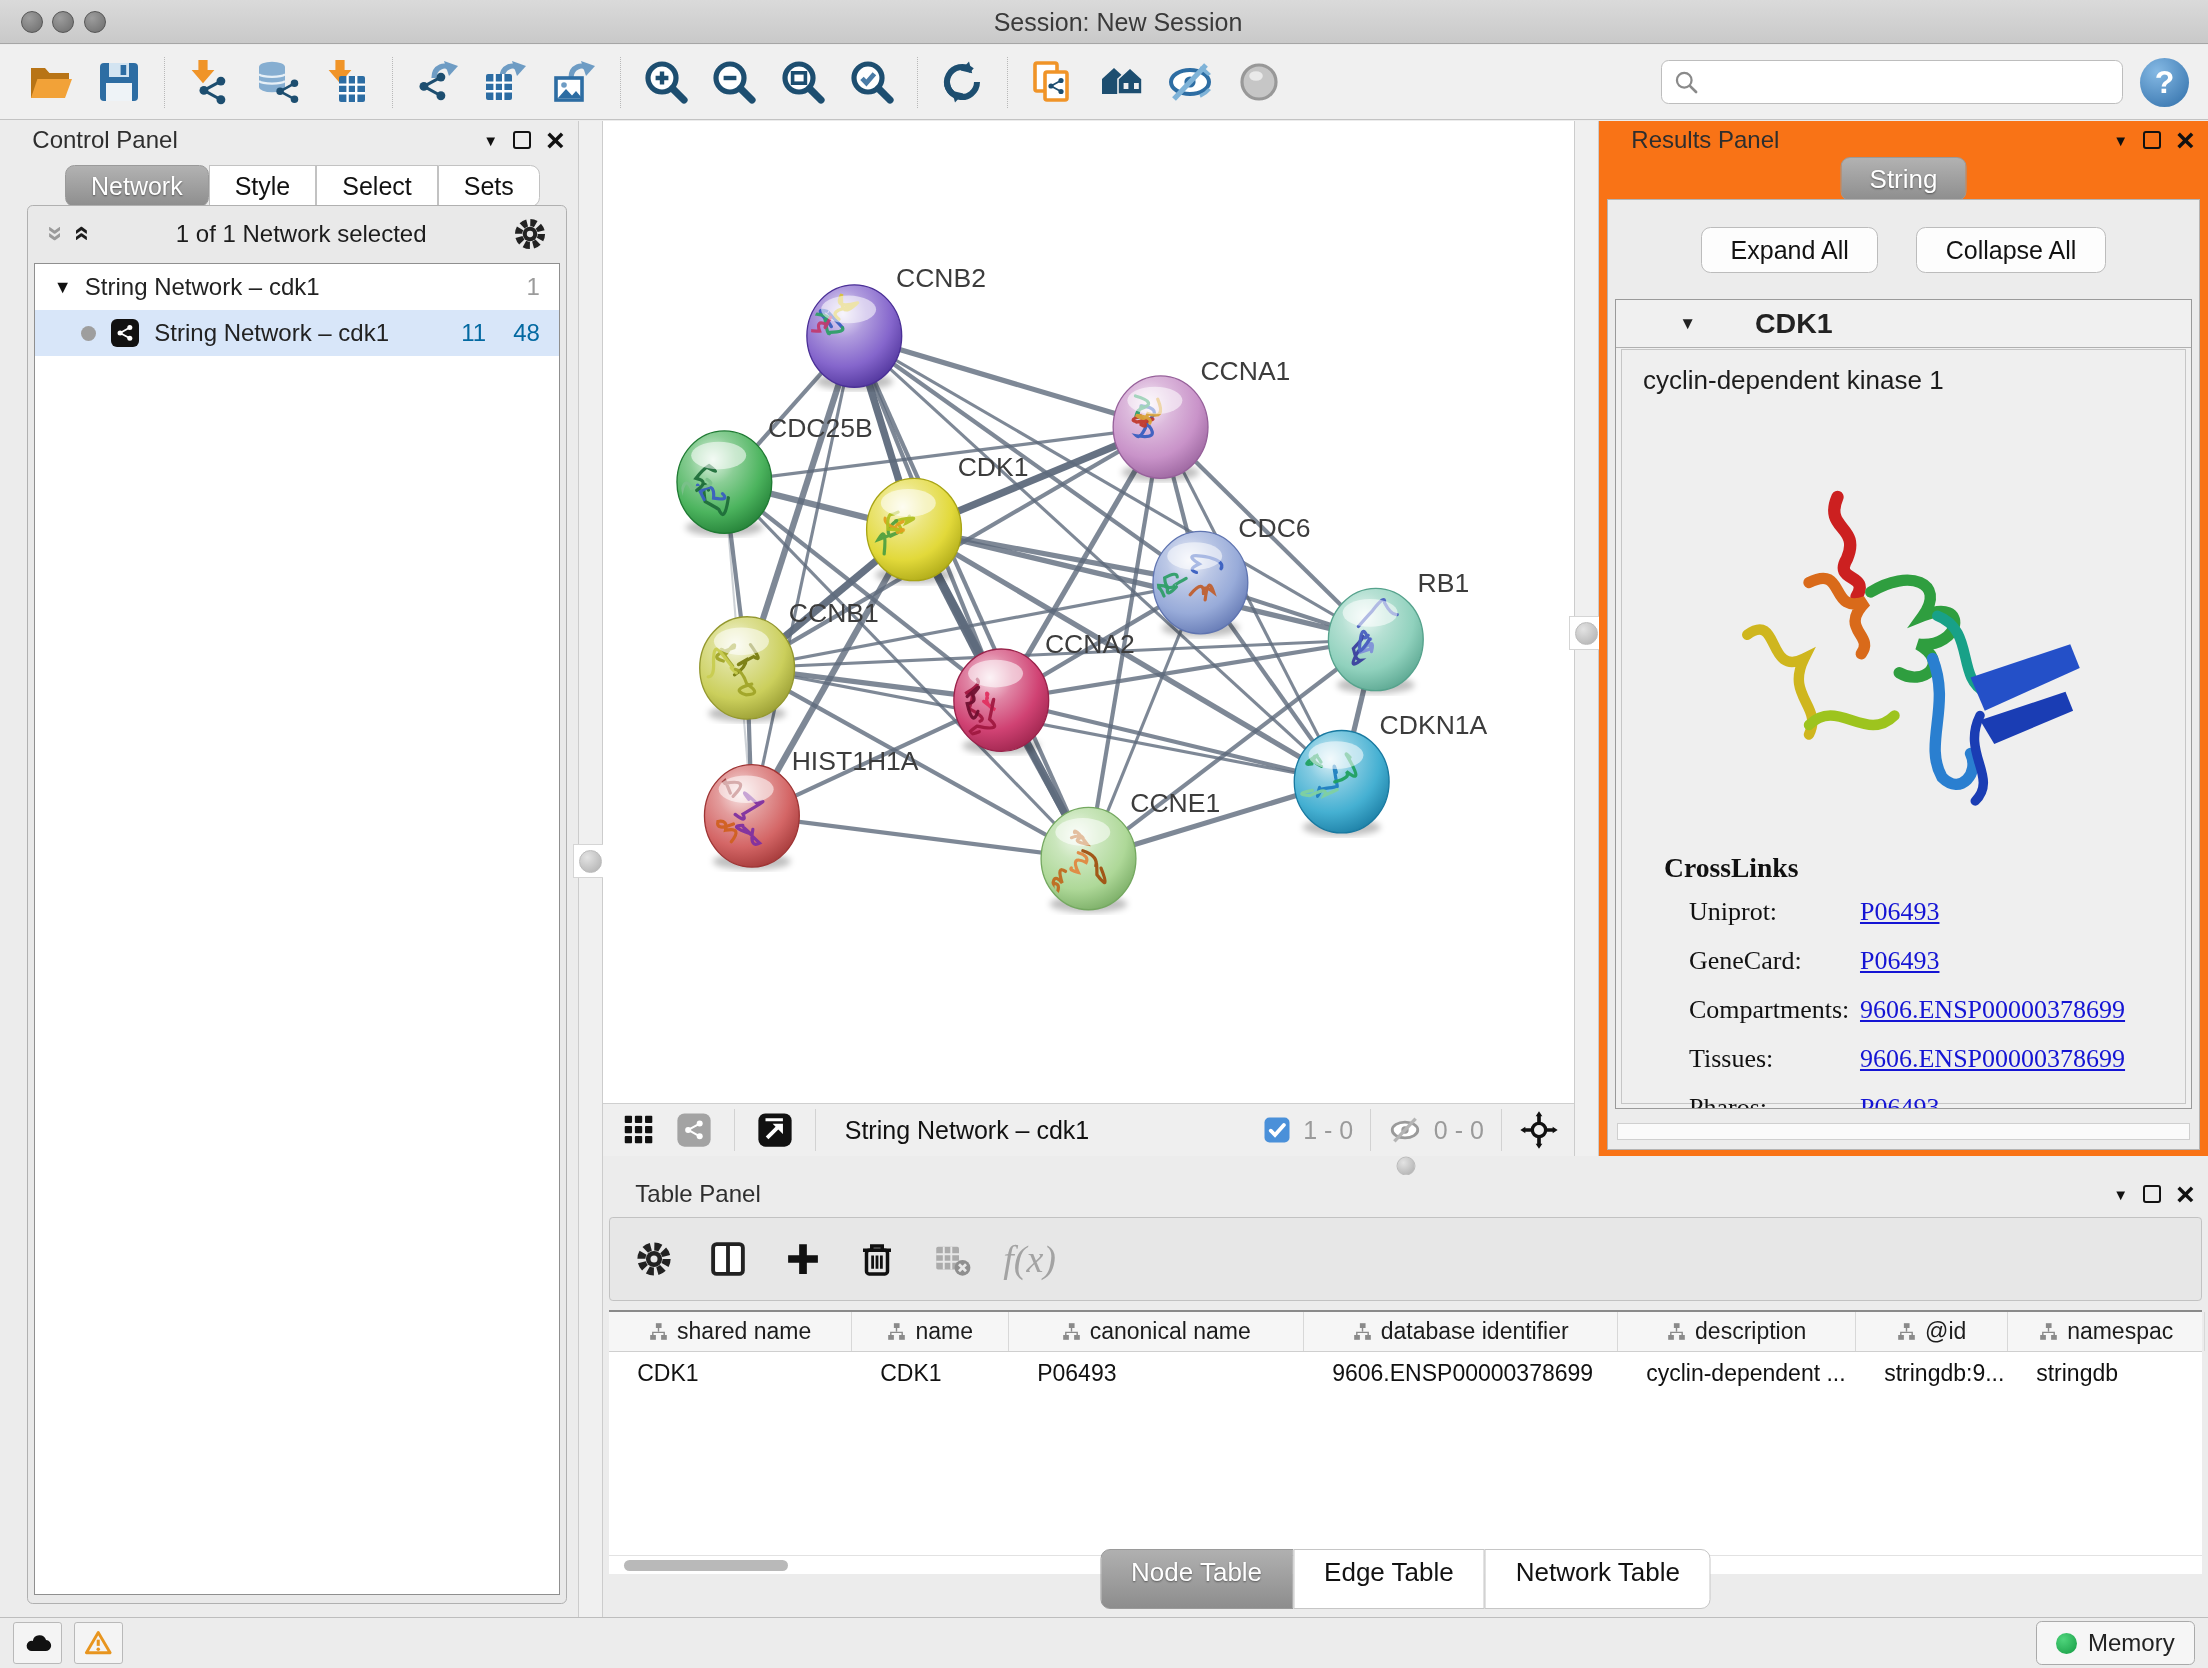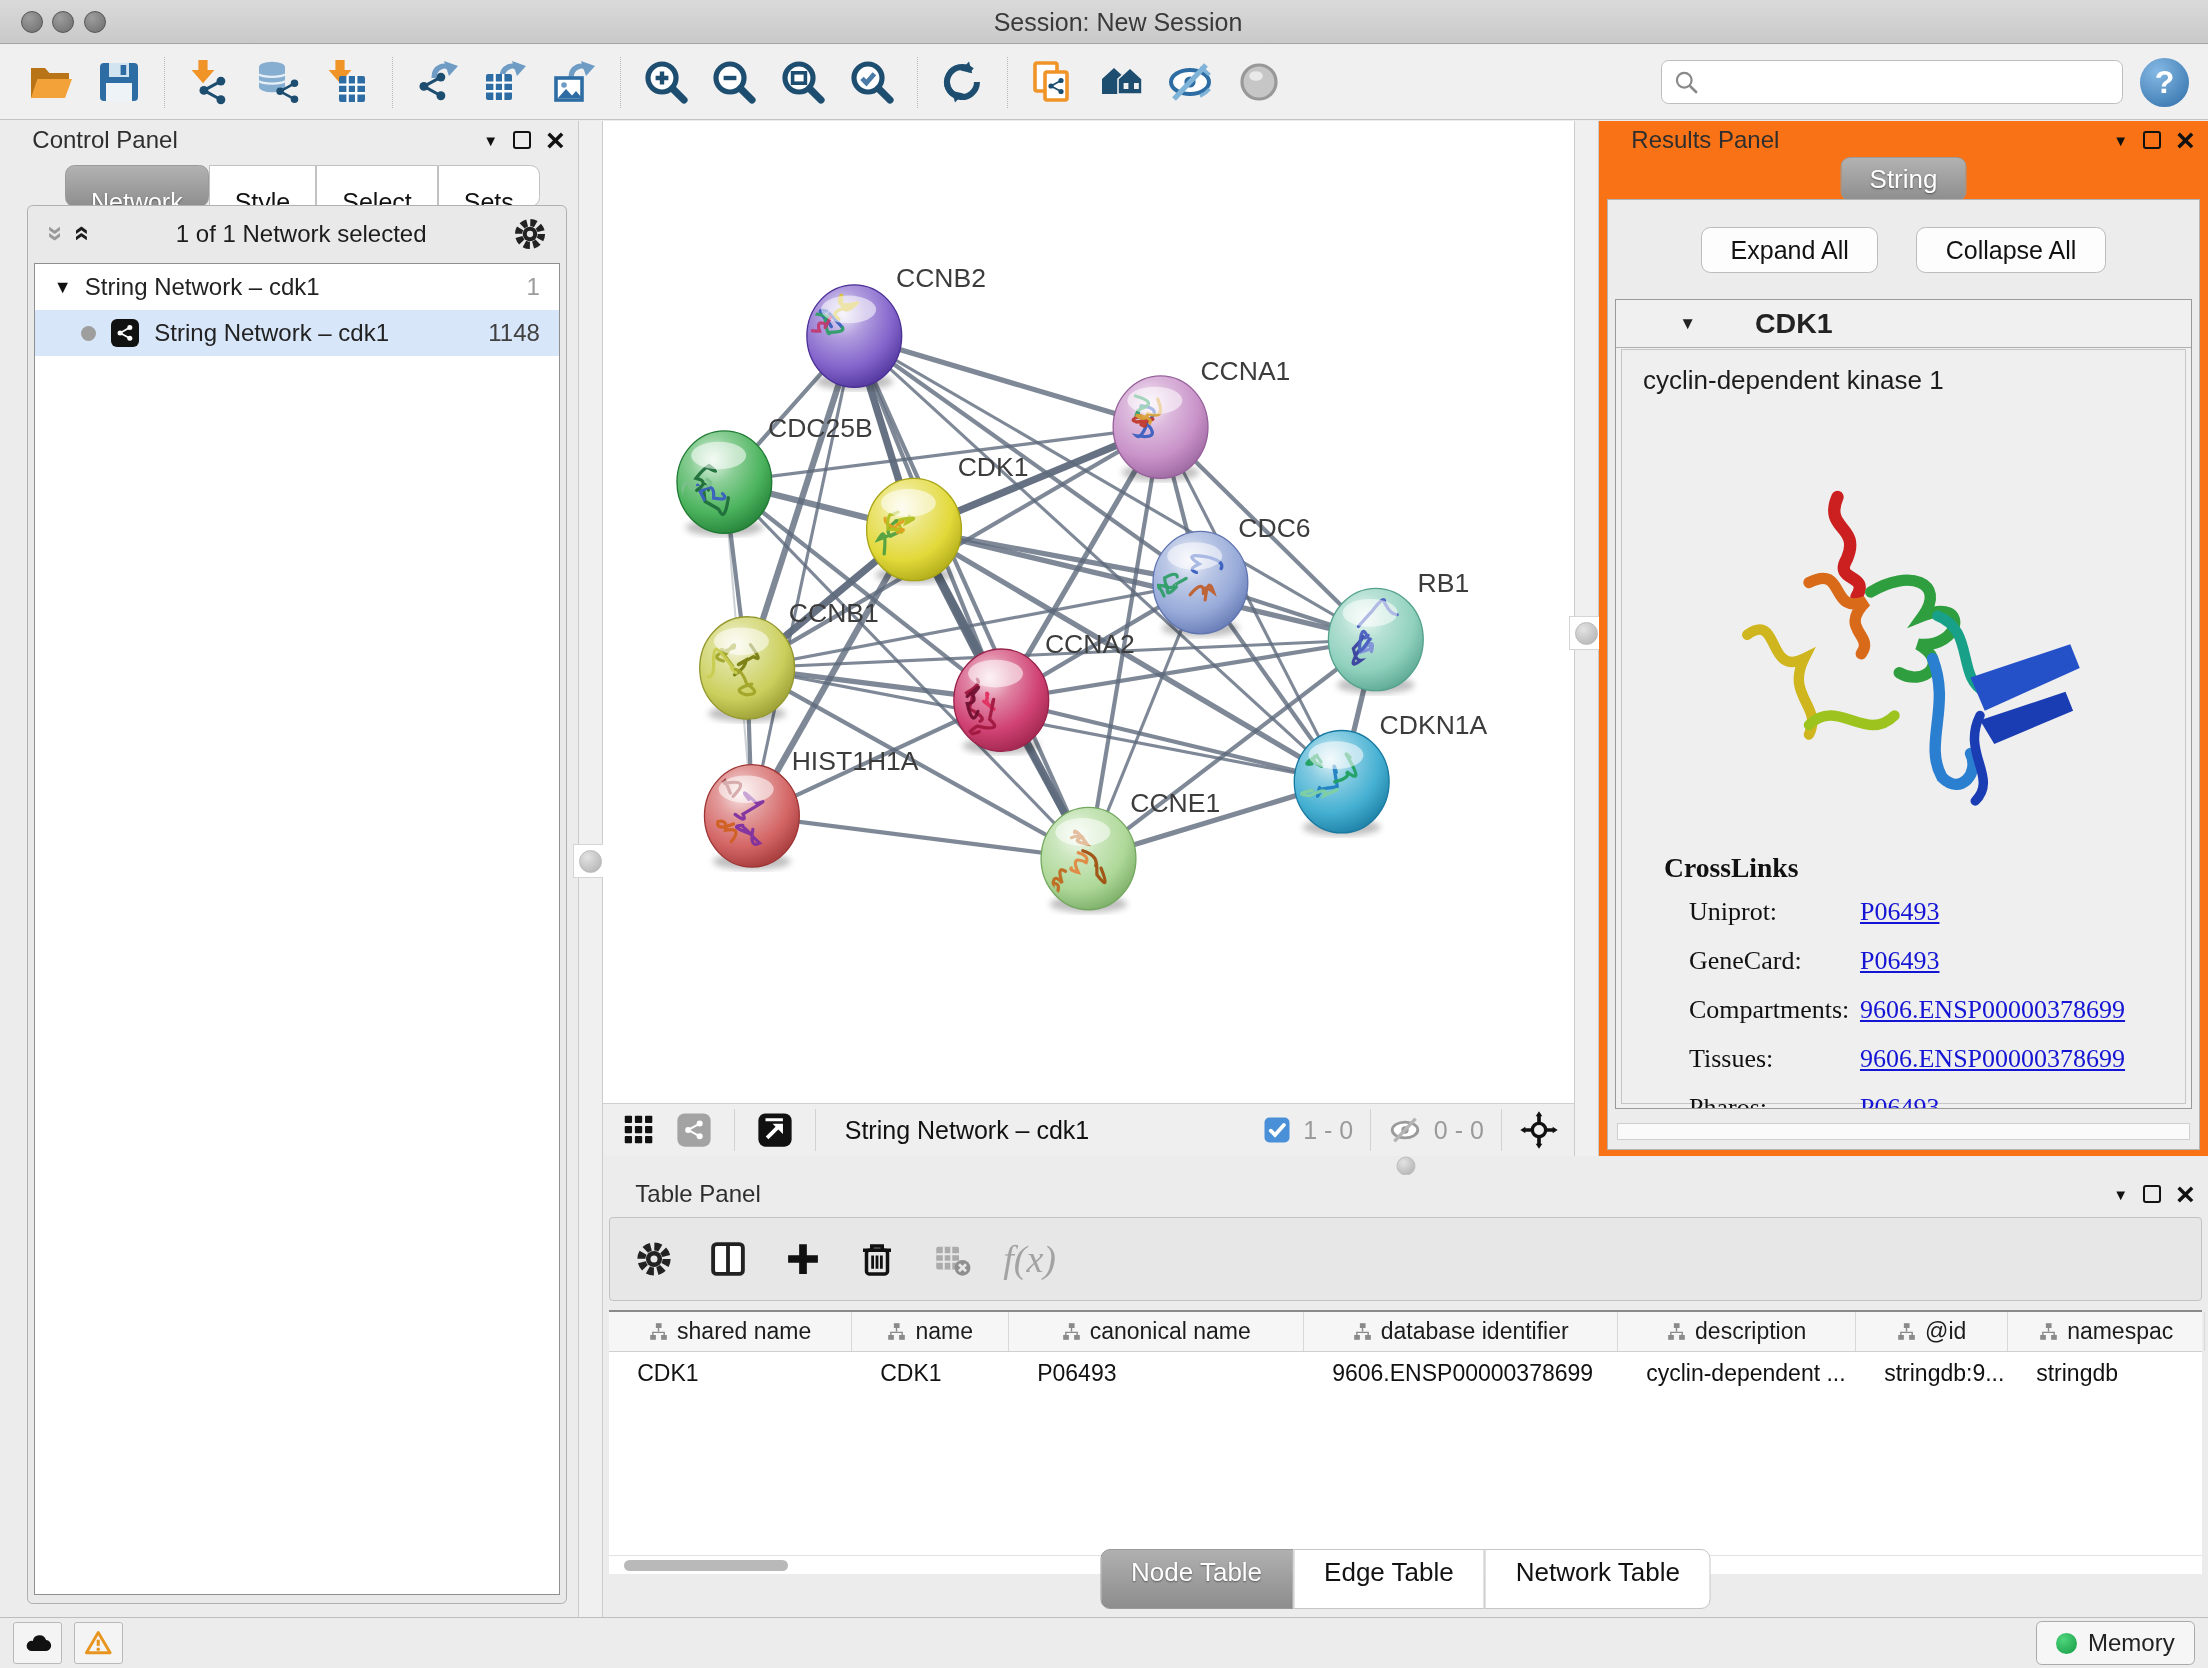--- a/index.html
+++ b/index.html
@@ -37,40 +37,40 @@
   .panel-head { height:38px; display:flex; align-items:center; padding:0 13.3px; }
   .panel-title { font-size:24px; color:#2e2e2e;margin-left:19px; }
   .win-ctrls { margin-left:auto; display:flex; align-items:center; gap:15px; }
   .wc-collapse { font-size:15px; color:#111; }
   .wc-float { width:18px; height:18px; border:2.4px solid #111; border-radius:2.9px; }
   .wc-close { font-size:32px; font-weight:bold; color:#111; line-height:19px; }
 
   
   .control-panel { width:578px; position:relative; flex:none; }
   .cp-tabs { position:absolute; top:44px; left:65px; display:flex; }
-  .tab { height:42px; padding:16px 25px; background:#fff; border:1px solid #c2c2c2;
+  .tab { height:42px; padding:0 25px; background:#fff; border:1px solid #c2c2c2;
     font-size:25px; line-height:40px; color:#111; }
   .tab.last { border-radius:0 9.5px 9.5px 0; }
   .tab.active { background:linear-gradient(#b2b2b2,#8e8e8e); color:#fff; border-radius:9.5px;
     text-shadow:0 1px 1.9px rgba(0,0,0,.45); border-color:#9a9a9a; }
   .cp-box { position:absolute; top:84px; left:27px; right:11.4px; bottom:13.3px;
     background:#e9e9e9; border:1px solid #b0b0b0; border-radius:5.7px; }
   .cp-selector { height:55px; display:flex; align-items:center; padding:0 17px; gap:15px; }
   .chev { font-size:28.5px; font-weight:bold; display:inline-block; }
   .chev.down { transform:rotate(-90deg); color:#9a9a9a; }
   .chev.up { transform:rotate(90deg); color:#1c1c1c; }
   .cp-sel-text { flex:1; text-align:center; font-size:24px; color:#1c1c1c; }
   .cp-list { position:absolute; top:57px; left:5.7px; right:5.7px; bottom:7.6px; background:#fff;
     border:1px solid #8f8f8f; }
   .tree-row { height:46px; display:flex; align-items:center; font-size:24px; padding:0 19px; gap:13.3px; }
   .tree-row .count { margin-left:auto; color:#9b9b9b; }
   .tree-row.child { background:#d8e6f9; padding-left:46px; }
   .tree-dot { width:15px; height:15px; border-radius:50%; background:#9e9e9e; flex:none; }
   .tree-exp { font-size:18px; color:#111; }
-  .counts2 { margin-left:auto; color:#404040; display:flex; }
+  .counts2 { margin-left:auto; color:#0369a1; display:flex; gap:27px; }
 
   
   .vdiv { width:25px; flex:none; background:#f0f0f0; border-left:1.9px solid #cccccc;
     border-right:1.9px solid #cccccc; position:relative; }
   .knob { position:absolute; left:50%; transform:translateX(-50%); width:36px; height:34px;
     background:#fff; border:1px solid #d5d5d5; display:flex; align-items:center; justify-content:center; }
   .knob i { width:23px; height:23px; border-radius:50%;
     background:radial-gradient(circle at 35% 30%, #e3e3e3, #aeaeae); border:1px solid #bbb; display:block; }
   .hdiv { height:19px; position:relative; background:#ececec; }
   .hdiv .hknob { position:absolute; top:50%; left:50%; transform:translate(-50%,-50%); width:19px;

